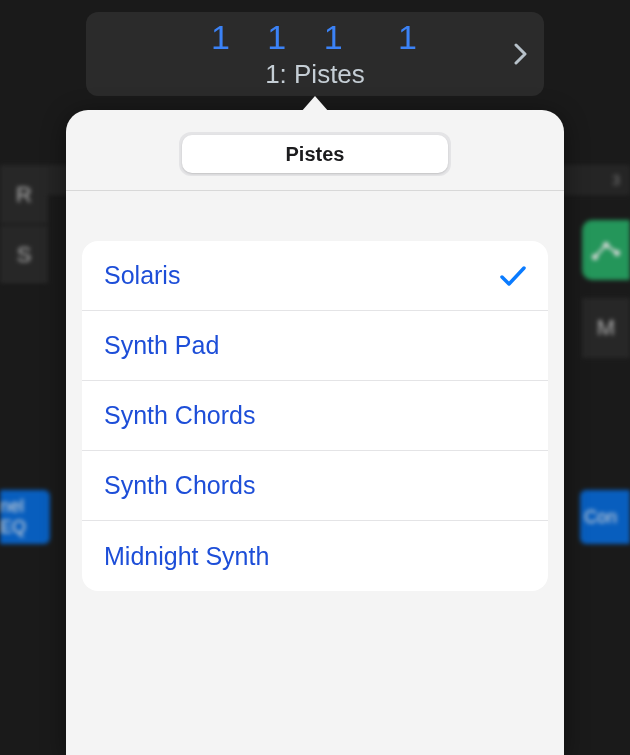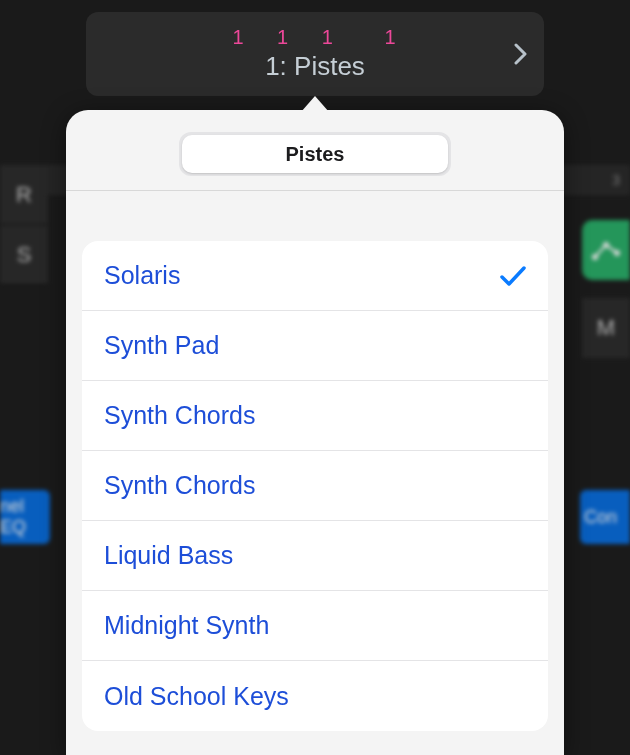--- a/index.html
+++ b/index.html
@@ -53,21 +53,21 @@
   }
 
   
   .topbar {
     position:absolute; top:12px; left:86px; width:458px; height:84px;
     background:#2b2b2b; border-radius:12px;
     display:flex; align-items:center; justify-content:center;
     color:#b7c1c9;
   }
   .topbar-inner { text-align:center; }
-  .topbar-row1 { font-size:20px; letter-spacing:2px; color:#ec4899; }
+  .topbar-row1 { font-size:34px; letter-spacing:2px; color:#3b82f6; }
   .topbar-row1 span { display:inline-block; margin:0 12px; }
   .topbar-row2 { font-size:26px; color:#c5ced5; margin-top:2px; }
   .topbar-chevron {
     position:absolute; right:16px; top:50%; transform:translateY(-50%);
     color:#b7c1c9;
   }
 
   
   .pointer {
     position:absolute; top:96px; left:50%; transform:translateX(-50%);
@@ -182,23 +182,17 @@
       <div class="row">
         <span class="row-label">Synth Pad</span>
       </div>
       <div class="row">
         <span class="row-label">Synth Chords</span>
       </div>
       <div class="row">
         <span class="row-label">Synth Chords</span>
       </div>
       <div class="row">
-        <span class="row-label">Liquid Bass</span>
-      </div>
-      <div class="row">
         <span class="row-label">Midnight Synth</span>
-      </div>
-      <div class="row">
-        <span class="row-label">Old School Keys</span>
       </div>
     </div>
   </div>
 </div>
 
 </body></html>

